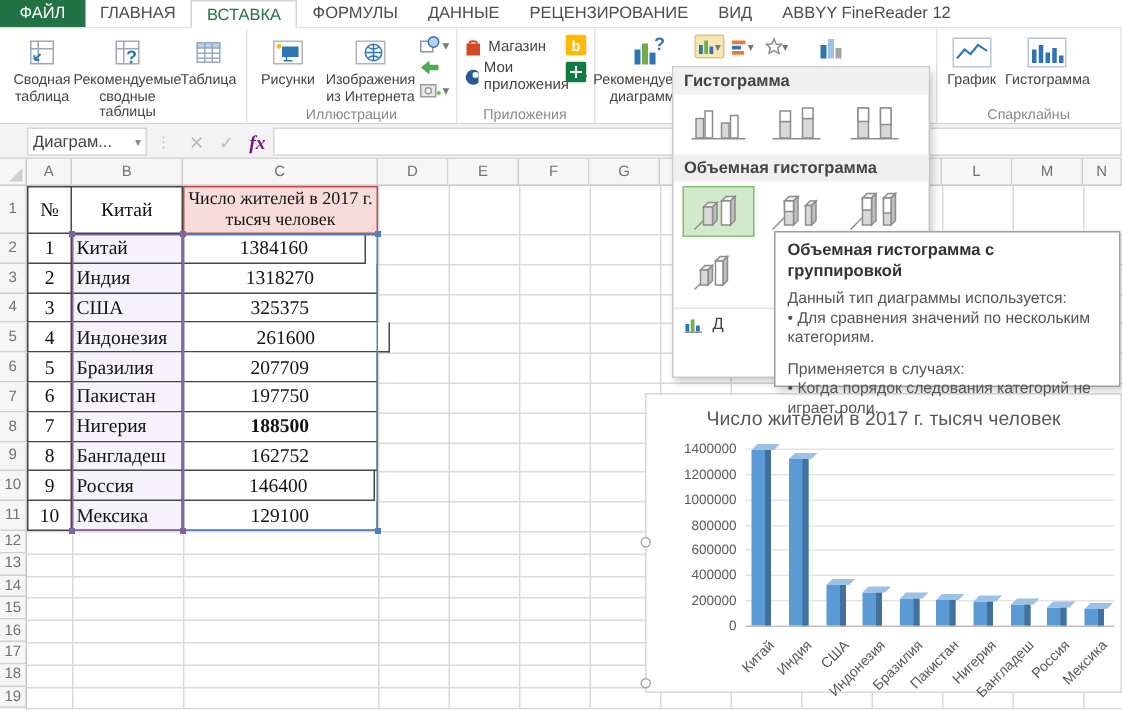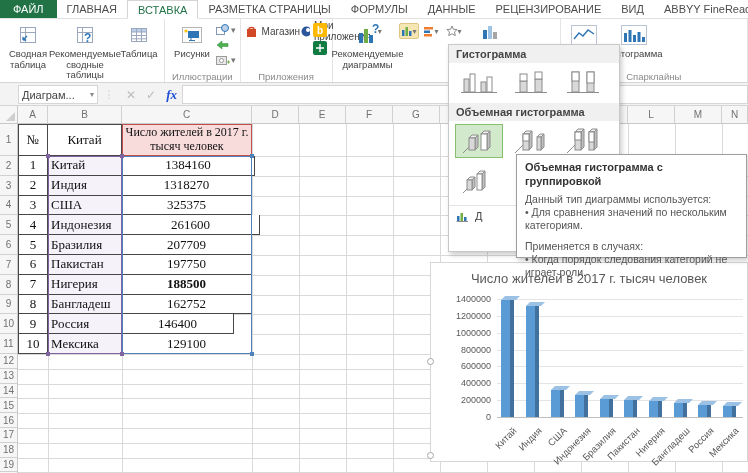--- a/index.html
+++ b/index.html
@@ -29,21 +29,21 @@
   .chbtn.pressed { background:#f6e6b4; border:1px solid #e0c683; }
   .spark { display:flex; flex-direction:column; align-items:center; font-size:9.5px; color:#444; line-height:1.1; padding:0 3px; }
   .spark .ic { height:28px; display:flex; align-items:center; }
 
   
   .fbar { position:absolute; left:0; top:83px; width:748px; height:23px; background:#f3f3f3;
     border-bottom:1px solid #d5d5d5; display:flex; align-items:center; }
   .namebox { position:absolute; left:18px; top:2px; width:80px; height:19px; background:#fff;
     border:1px solid #d6d6d6; font-size:11px; color:#444; display:flex; align-items:center; padding:0 3px; justify-content:space-between; }
   .fbtns { position:absolute; left:104px; top:2px; display:flex; align-items:center; gap:10px; height:19px; font-size:12px; color:#bdbdbd; }
-  .fxg { font-family:"Liberation Serif", serif; font-style:italic; font-weight:bold; color:#1d4ed8; font-size:13px; }
+  .fxg { font-family:"Liberation Serif", serif; font-style:italic; font-weight:bold; color:#701a75; font-size:13px; }
   .finput { position:absolute; left:182px; top:2px; width:566px; height:19px; background:#fff; border:1px solid #d6d6d6; }
   .vdots { color:#c9c9c9; font-size:10px; margin-right:2px; }
 
   
   .colhdr { position:absolute; top:106px; height:18px; background:#f6f6f6; border-right:1px solid #d0d0d0;
     border-bottom:1px solid #c8c8c8; font-size:10px; color:#717171; display:flex; align-items:center; justify-content:center; }
   .rowhdr { position:absolute; left:0; width:18px; background:#f6f6f6; border-right:1px solid #c8c8c8;
     border-bottom:1px solid #d0d0d0; font-size:10px; color:#717171; display:flex; align-items:center; justify-content:center; }
   .corner { position:absolute; left:0; top:106px; width:18px; height:18px; background:#f6f6f6;
     border-right:1px solid #c8c8c8; border-bottom:1px solid #c8c8c8; }
@@ -91,21 +91,20 @@
 </style>
 </head>
 <body>
 
 <div id="stage">
 
   <div class="tabbar">
     <div class="tab file">ФАЙЛ</div>
     <div class="tab">ГЛАВНАЯ</div>
     <div class="tab active">ВСТАВКА</div>
-    <div class="tab">РАЗМЕТКА СТРАНИЦЫ</div>
     <div class="tab">ФОРМУЛЫ</div>
     <div class="tab">ДАННЫЕ</div>
     <div class="tab">РЕЦЕНЗИРОВАНИЕ</div>
     <div class="tab">ВИД</div>
     <div class="tab">ABBYY FineReader 12</div>
   </div>
 
   <div class="ribbon">
     <div class="grp">
       <div class="rbtn" style="width:48px">
@@ -145,20 +144,30 @@
         <span class="ic">
           <svg width="24" height="22">
               <rect x="2.5" y="3.5" width="19" height="15" fill="#fdfdfd" stroke="#b5b5b5"></rect>
               <rect x="8" y="7" width="11" height="7" fill="#2e75b6"></rect>
               <path d="M11 14v2.5M9 16.5h6" stroke="#2e75b6" fill="none"></path>
               <circle cx="6" cy="7" r="1.6" fill="#ffc000"></circle>
             </svg>
         </span>
         <span>Рисунки</span>
       </div>
+      <div class="rbtn" style="width:64px">
+        <span class="ic">
+          <svg width="24" height="22">
+              <rect x="2.5" y="3.5" width="19" height="15" fill="#fdfdfd" stroke="#b5b5b5"></rect>
+              <circle cx="14" cy="11" r="5.5" fill="#fff" stroke="#2e75b6"></circle>
+              <path d="M8.5 11h11M14 5.5v11M10.5 7.5c2 1.5 5 1.5 7 0M10.5 14.5c2-1.5 5-1.5 7 0" stroke="#2e75b6" fill="none"></path>
+            </svg>
+        </span>
+        <span>Изображения из Интернета</span>
+      </div>
       <div class="minicol">
         <div class="mini">
             <svg width="15" height="13">
               <rect x="1.5" y="4.5" width="8" height="7" fill="none" stroke="#8496b0"></rect>
               <circle cx="10" cy="5" r="3.5" fill="#bdd0e9" stroke="#2e75b6"></circle>
             </svg>
             <span style="color:#777">▾</span>
           </div>
         <div class="mini">
             <svg width="15" height="13">
@@ -170,21 +179,21 @@
               <rect x="1.5" y="3.5" width="10" height="8" fill="#e8e8e8" stroke="#9a9a9a"></rect>
               <circle cx="6.5" cy="7.5" r="2" fill="#fff" stroke="#9a9a9a"></circle>
               <path d="M12 9h3M13.5 7.5v3" stroke="#70ad47"></path>
             </svg>
             <span style="color:#777">▾</span>
           </div>
       </div>
       <div class="grp-label">Иллюстрации</div>
     </div>
 
-    <div class="grp" style="width:92px; flex-direction:row">
+    <div class="grp" style="width:92px; flex-direction:column">
       <div class="approw">
         <svg width="13" height="13">
             <path d="M2 4h9v8H2z" fill="#d24726"></path>
             <path d="M4 4c0-2 5-2 5 0" fill="none" stroke="#d24726" stroke-width="1.4"></path>
           </svg>
         <span>Магазин</span>
       </div>
       <div class="approw">
         <svg width="13" height="13">
             <circle cx="6.5" cy="6.5" r="5" fill="#2b579a"></circle>
@@ -361,21 +370,21 @@
       <div class="gl" style="left: 18px; top: 472.4px; width: 730px; height: 1px;"></div>
     </div>
   <div class="corner"></div>
 
   <div id="datatable">
       <div class="tcell hdr" style="left: 18px; top: 124px; width: 30px; height: 32px; border-left: 1px solid rgb(71, 71, 71); border-top: 1px solid rgb(71, 71, 71);">№</div>
       <div class="tcell hdr" style="left: 48px; top: 124px; width: 74px; height: 32px; border-top: 1px solid rgb(71, 71, 71);">Китай</div>
       <div class="tcell hdr hdr-val" style="left: 122px; top: 124px; width: 130px; height: 32px;">Число жителей в 2017 г. тысяч человек</div>
       <div class="tcell c-num" style="left: 18px; top: 156px; width: 30px; height: 19.8px; border-left: 1px solid rgb(71, 71, 71);">1</div>
       <div class="tcell c-country" style="left: 48px; top: 156px; width: 74px; height: 19.8px;">Китай</div>
-      <div class="tcell c-val" style="left: 122px; top: 156px; width: 133px; height: 19.8px;">1384160</div>
+      <div class="tcell c-val" style="left: 122px; top: 156px; width: 122px; height: 19.8px;">1384160</div>
       <div class="tcell c-num" style="left: 18px; top: 175.8px; width: 30px; height: 19.8px; border-left: 1px solid rgb(71, 71, 71);">2</div>
       <div class="tcell c-country" style="left: 48px; top: 175.8px; width: 74px; height: 19.8px;">Индия</div>
       <div class="tcell c-val" style="left: 122px; top: 175.8px; width: 130px; height: 19.8px;">1318270</div>
       <div class="tcell c-num" style="left: 18px; top: 195.6px; width: 30px; height: 19.8px; border-left: 1px solid rgb(71, 71, 71);">3</div>
       <div class="tcell c-country" style="left: 48px; top: 195.6px; width: 74px; height: 19.8px;">США</div>
       <div class="tcell c-val" style="left: 122px; top: 195.6px; width: 130px; height: 19.8px;">325375</div>
       <div class="tcell c-num" style="left: 18px; top: 215.4px; width: 30px; height: 19.8px; border-left: 1px solid rgb(71, 71, 71);">4</div>
       <div class="tcell c-country" style="left: 48px; top: 215.4px; width: 74px; height: 19.8px;">Индонезия</div>
       <div class="tcell c-val" style="left: 122px; top: 215.4px; width: 138px; height: 19.8px;">261600</div>
       <div class="tcell c-num" style="left: 18px; top: 235.2px; width: 30px; height: 19.8px; border-left: 1px solid rgb(71, 71, 71);">5</div>
@@ -385,21 +394,21 @@
       <div class="tcell c-country" style="left: 48px; top: 255px; width: 74px; height: 19.8px;">Пакистан</div>
       <div class="tcell c-val" style="left: 122px; top: 255px; width: 130px; height: 19.8px;">197750</div>
       <div class="tcell c-num" style="left: 18px; top: 274.8px; width: 30px; height: 19.8px; border-left: 1px solid rgb(71, 71, 71);">7</div>
       <div class="tcell c-country" style="left: 48px; top: 274.8px; width: 74px; height: 19.8px;">Нигерия</div>
       <div class="tcell c-val" style="left: 122px; top: 274.8px; width: 130px; height: 19.8px; font-weight: bold;">188500</div>
       <div class="tcell c-num" style="left: 18px; top: 294.6px; width: 30px; height: 19.8px; border-left: 1px solid rgb(71, 71, 71);">8</div>
       <div class="tcell c-country" style="left: 48px; top: 294.6px; width: 74px; height: 19.8px;">Бангладеш</div>
       <div class="tcell c-val" style="left: 122px; top: 294.6px; width: 130px; height: 19.8px;">162752</div>
       <div class="tcell c-num" style="left: 18px; top: 314.4px; width: 30px; height: 19.8px; border-left: 1px solid rgb(71, 71, 71);">9</div>
       <div class="tcell c-country" style="left: 48px; top: 314.4px; width: 74px; height: 19.8px;">Россия</div>
-      <div class="tcell c-val" style="left: 122px; top: 314.4px; width: 112px; height: 19.8px;">146400</div>
+      <div class="tcell c-val" style="left: 122px; top: 314.4px; width: 128px; height: 19.8px;">146400</div>
       <div class="tcell c-num" style="left: 18px; top: 334.2px; width: 30px; height: 19.8px; border-left: 1px solid rgb(71, 71, 71);">10</div>
       <div class="tcell c-country" style="left: 48px; top: 334.2px; width: 74px; height: 19.8px;">Мексика</div>
       <div class="tcell c-val" style="left: 122px; top: 334.2px; width: 130px; height: 19.8px;">129100</div>
       <div class="selbox" style="left: 48px; top: 156px; width: 74px; height: 198px; border: 1px solid rgb(128, 100, 162);"></div>
       <div class="selbox" style="left: 122px; top: 156px; width: 130px; height: 198px; border: 1px solid rgb(79, 129, 189);"></div>
       <div class="hsq" style="left: 46px; top: 154px; background: rgb(128, 100, 162);"></div>
       <div class="hsq" style="left: 120px; top: 154px; background: rgb(128, 100, 162);"></div>
       <div class="hsq" style="left: 46px; top: 352px; background: rgb(128, 100, 162);"></div>
       <div class="hsq" style="left: 120px; top: 352px; background: rgb(128, 100, 162);"></div>
       <div class="hsq" style="left: 250px; top: 154px; background: rgb(79, 129, 189);"></div>

